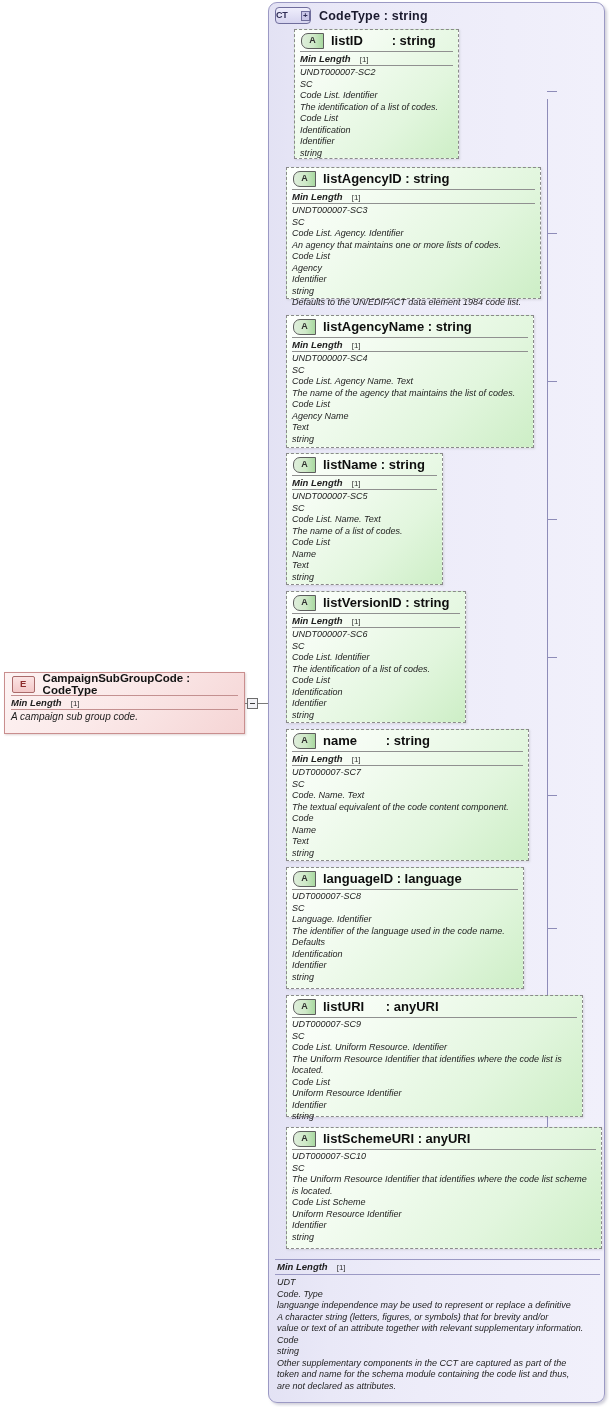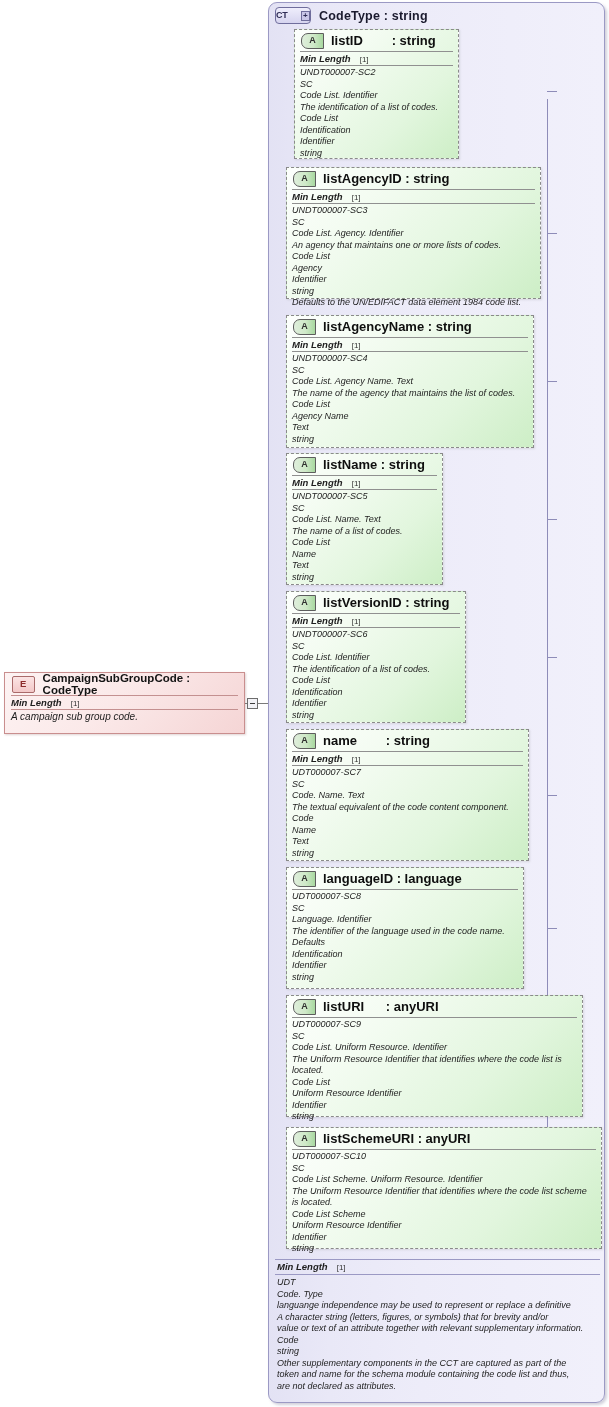--- a/index.html
+++ b/index.html
@@ -308,21 +308,20 @@
       </div>
       <div class="attr" style="left: 17px; top: 1124px; width: 316px; height: 122px;">
         <div class="a-head">
           <span class="a-badge">A</span>
           <span class="a-name">listSchemeURI : anyURI</span>
         </div>
         <div class="a-sep"></div>
         <div class="a-doc">
           <div>UDT000007-SC10</div>
           <div>SC</div>
-          <div>Code List Scheme. Uniform Resource. Identifier</div>
           <div>The Uniform Resource Identifier that identifies where the code list scheme
 is located.</div>
           <div>Code List Scheme</div>
           <div>Uniform Resource Identifier</div>
           <div>Identifier</div>
           <div>string</div>
         </div>
       </div>
     </div>
 

